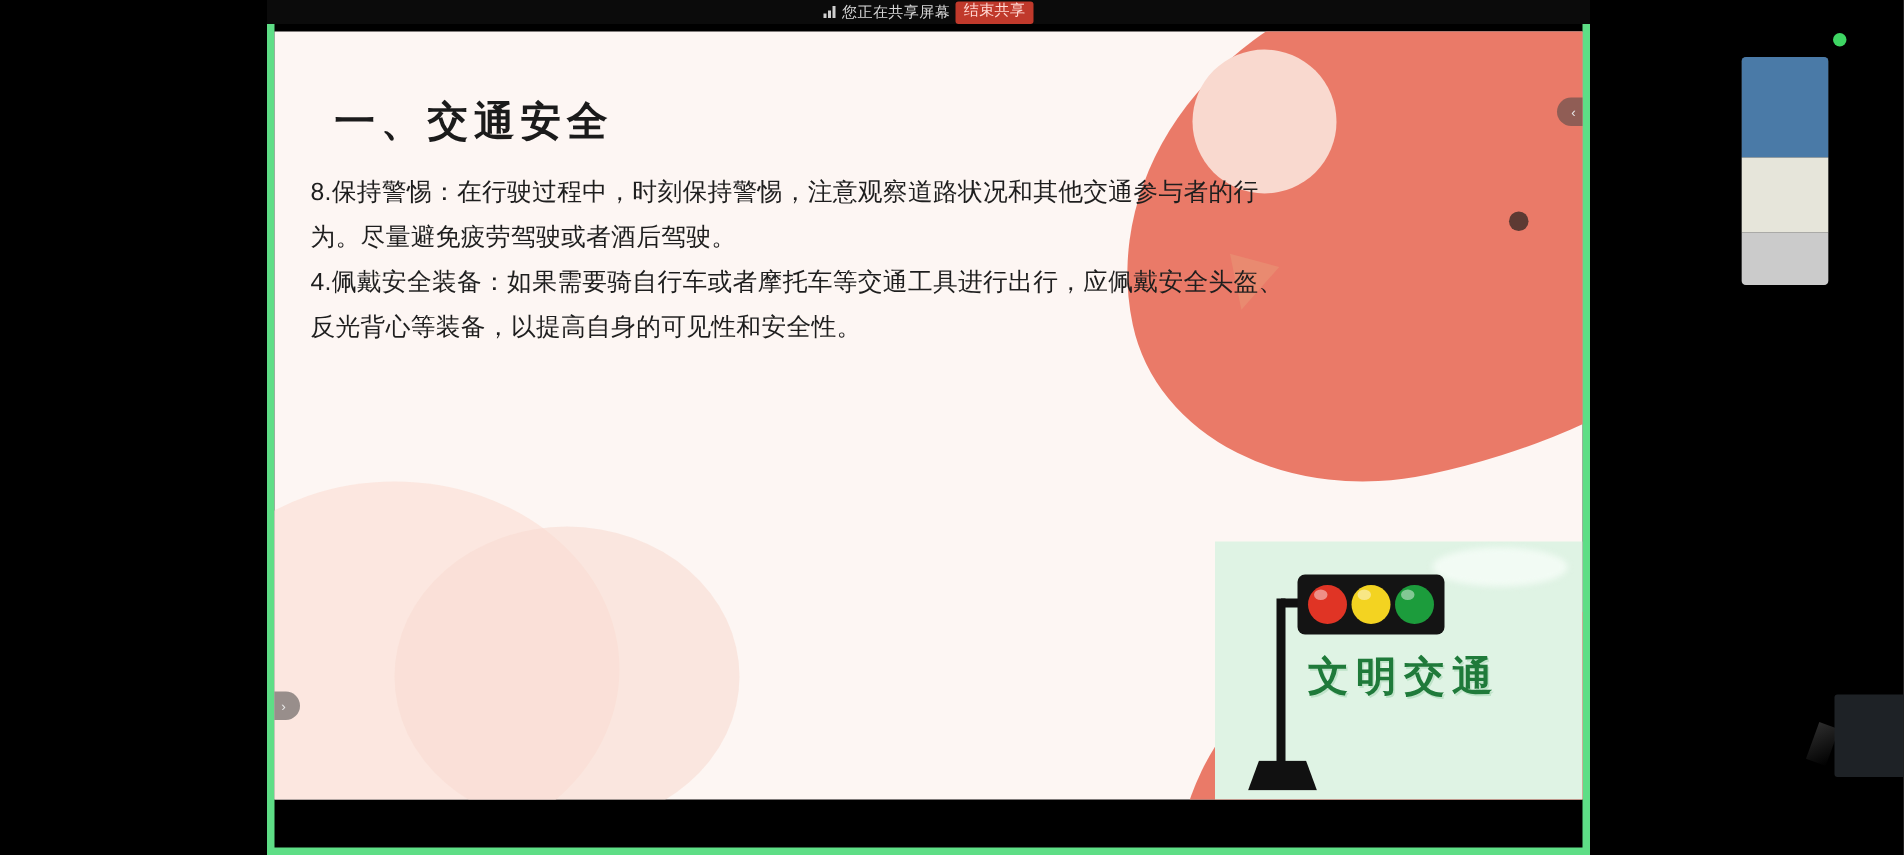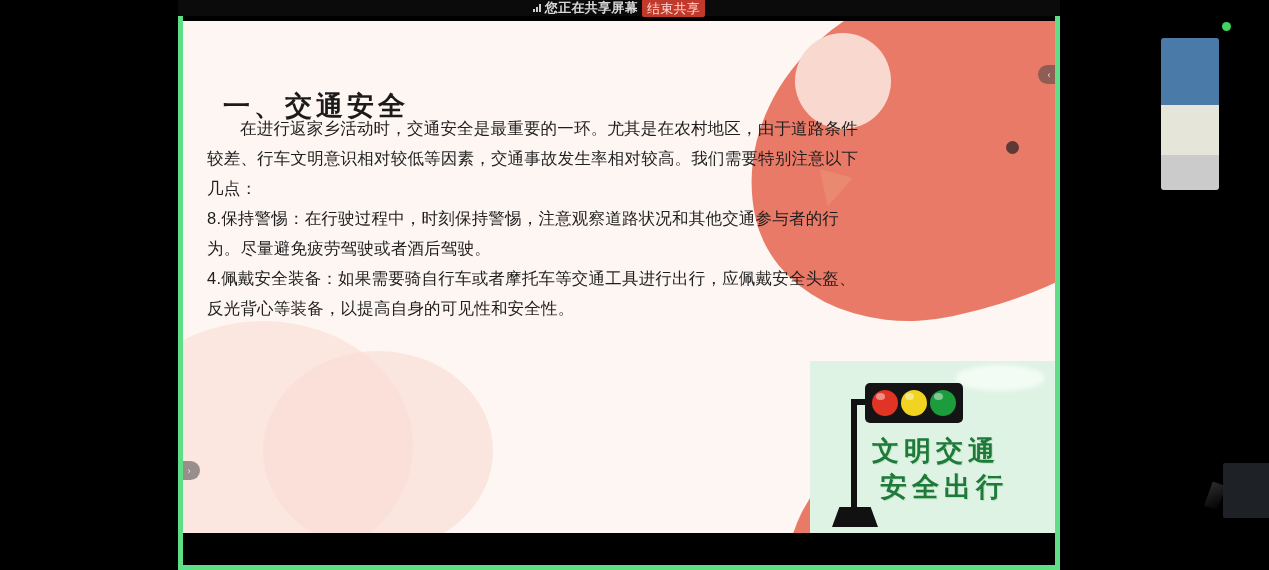--- a/index.html
+++ b/index.html
@@ -16,23 +16,23 @@
 
   
   #share-bar {
     position:absolute; left:178px; top:0; width:882px; height:16px;
     background:#0b0b0b; display:flex; align-items:center; justify-content:center;
     gap:4px; z-index:40;
   }
   .bars-icon { display:inline-flex; align-items:flex-end; gap:1px; height:8px; }
   .bars-icon i { display:block; width:2px; background:#cfcfcf; }
   .bars-icon i:nth-child(1){height:3px;} .bars-icon i:nth-child(2){height:5px;} .bars-icon i:nth-child(3){height:8px;}
-  #share-bar-text { color:#d8d8d8; font-size:13px; letter-spacing:.3px;font-weight:bold; }
+  #share-bar-text { color:#d8d8d8; font-size:10px; letter-spacing:.3px; }
   #end-share-btn {
-    background:#c0392b; color:#ffd9d4; font-size:13px; line-height:1;
+    background:#c0392b; color:#ffd9d4; font-size:10px; line-height:1;
     padding:2.5px 5px; border-radius:2px; border:none; letter-spacing:.3px;
   }
 
   
   #slide {
     position:absolute; left:183px; top:21px; width:872px; height:512px;
     background:#fdf6f3; overflow:hidden;
   }
   
   .deco { position:absolute; pointer-events:none; }
@@ -63,21 +63,20 @@
     border-top:34px solid #e98a70; transform:rotate(15deg);
   }
   #dot-dark { right:36px; top:120px; width:13px; height:13px; border-radius:50%; background:#5d3a33; }
 
   
   #slide-title {
     position:absolute; left:40px; top:42px;
     font-family:"Liberation Sans","DejaVu Sans",sans-serif;
     font-size:27px; font-weight:bold; color:#1b1b1b; letter-spacing:4px;
     z-index:5;
-    margin-top:25px;
   }
   #slide-body {
     position:absolute; left:24px; top:92px; width:662px; z-index:5;
     color:#1e1e1e; font-size:16.5px; line-height:30px; letter-spacing:.2px;
   }
   #slide-body p { margin:0; }
   #slide-body p.indent { text-indent:2em; }
 
   
   #traffic-card {
@@ -161,37 +160,35 @@
     <div class="deco" id="blob-coral-bottom"></div>
     <div class="deco" id="blob-pink-circle"></div>
     <div class="deco" id="blob-pink-left"></div>
     <div class="deco" id="blob-pink-left2"></div>
     <div class="deco" id="tri-coral"></div>
     <div class="deco" id="dot-dark"></div>
 
     <div id="slide-title">一、交通安全</div>
 
     <div id="slide-body">
-      <p class="indent">在进行返家乡活动时，交通安全是最重要的一环。尤其是在农村地区，由于道路条件较差、行车文明意识相对较低等因素，交通事故发生率相对较高。我们需要特别注意以下几点：</p>
       <p>8.保持警惕：在行驶过程中，时刻保持警惕，注意观察道路状况和其他交通参与者的行为。尽量避免疲劳驾驶或者酒后驾驶。</p>
       <p>4.佩戴安全装备：如果需要骑自行车或者摩托车等交通工具进行出行，应佩戴安全头盔、反光背心等装备，以提高自身的可见性和安全性。</p>
     </div>
 
     <div id="traffic-card">
       <div id="tc-cloud"></div>
       <div id="tc-pole"></div>
       <div id="tc-arm"></div>
       <div id="tc-base"></div>
       <div id="tc-box">
         <span class="lamp lamp-red"></span>
         <span class="lamp lamp-yellow"></span>
         <span class="lamp lamp-green"></span>
       </div>
       <div class="tc-text" id="tc-line1">文明交通</div>
-      <div class="tc-text" id="tc-line2">安全出行</div>
     </div>
 
     <div class="nav-arrow" id="nav-prev">›</div>
     <div class="nav-arrow" id="nav-next">‹</div>
 
   </div>
 
   <div id="rail">
     <div id="status-dot"></div>
     <div id="thumb-main">

